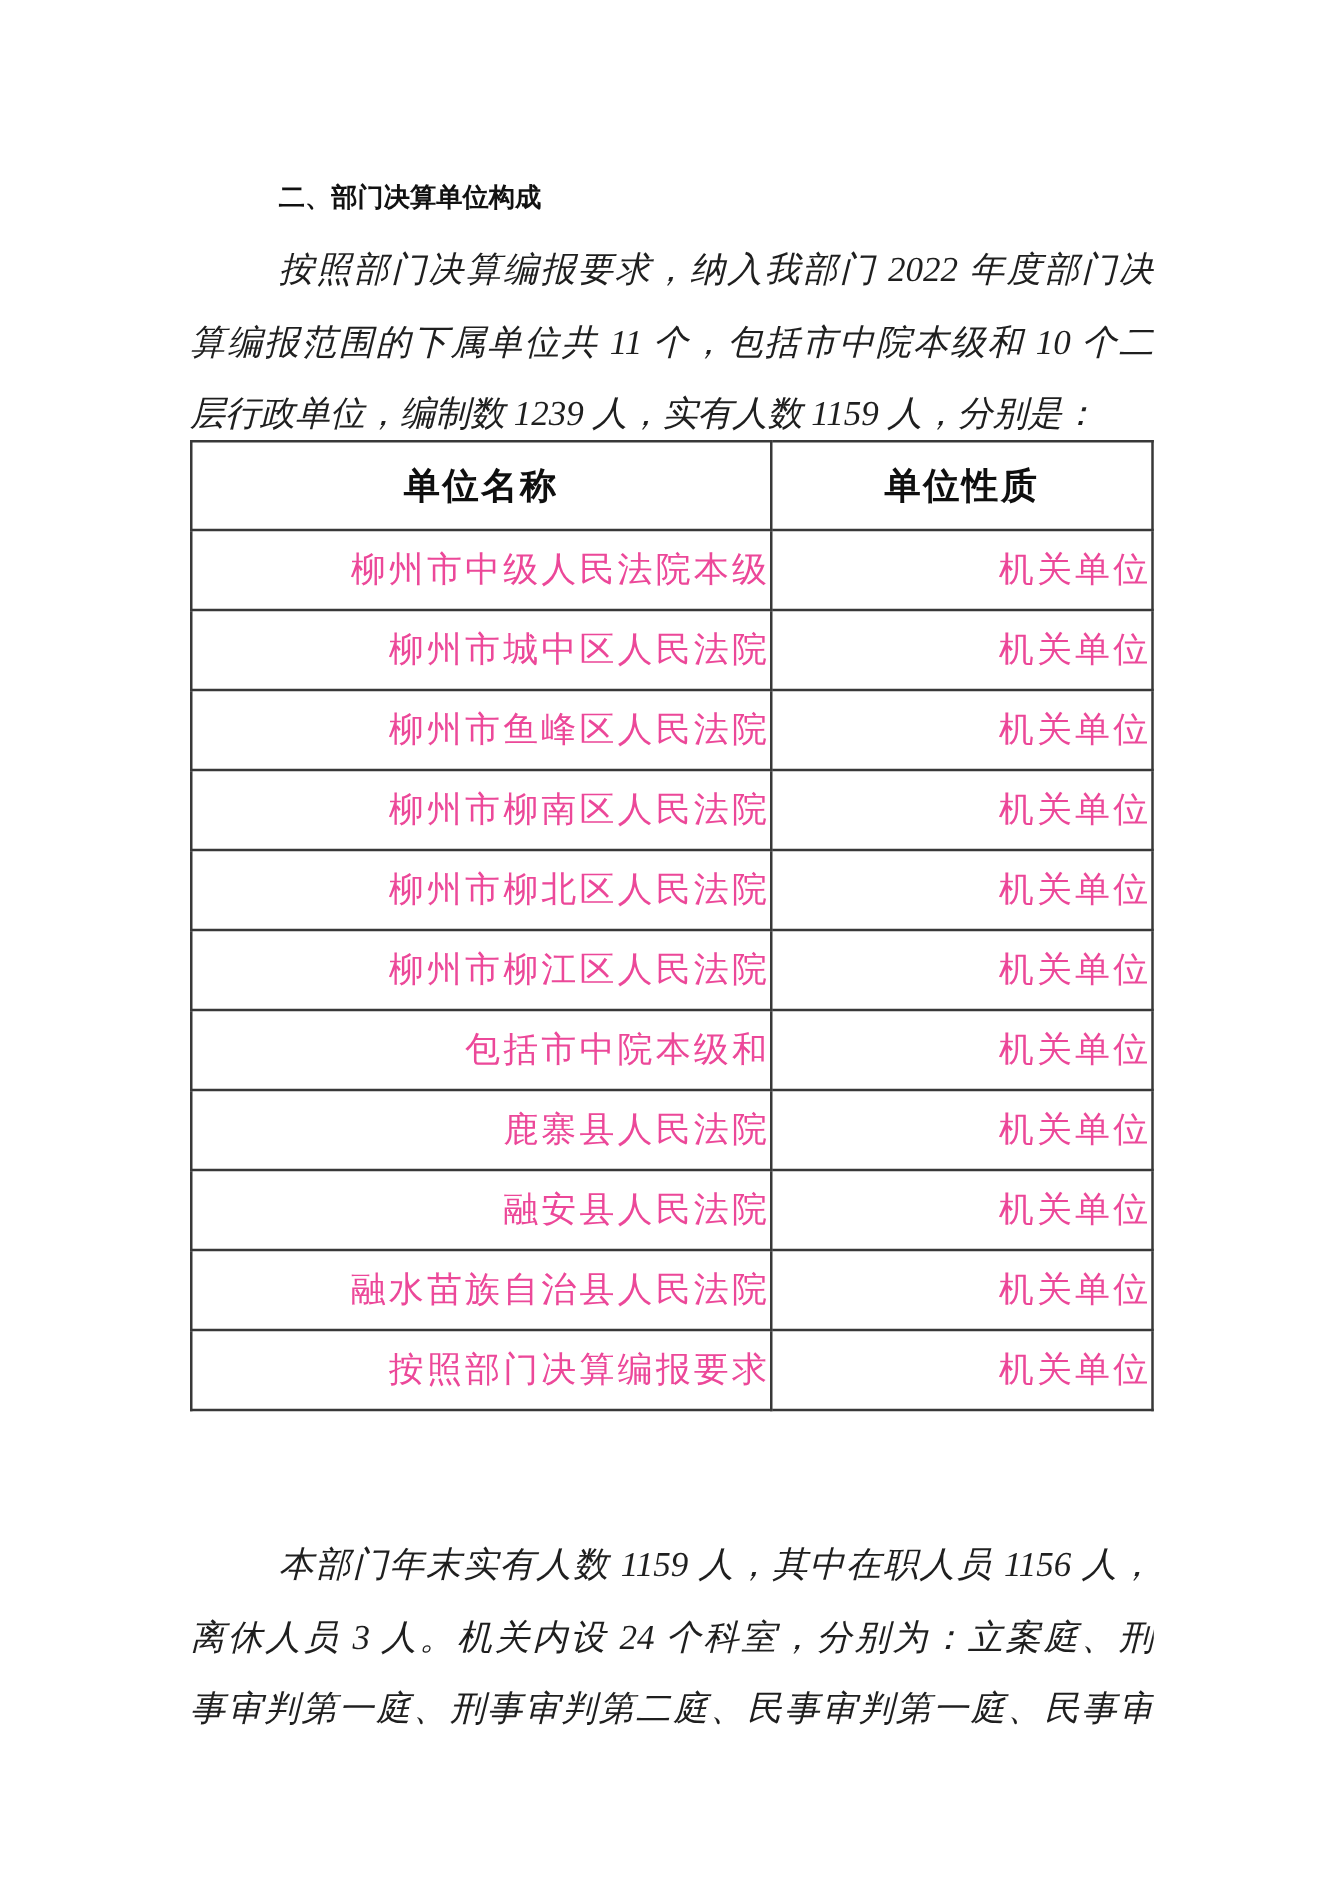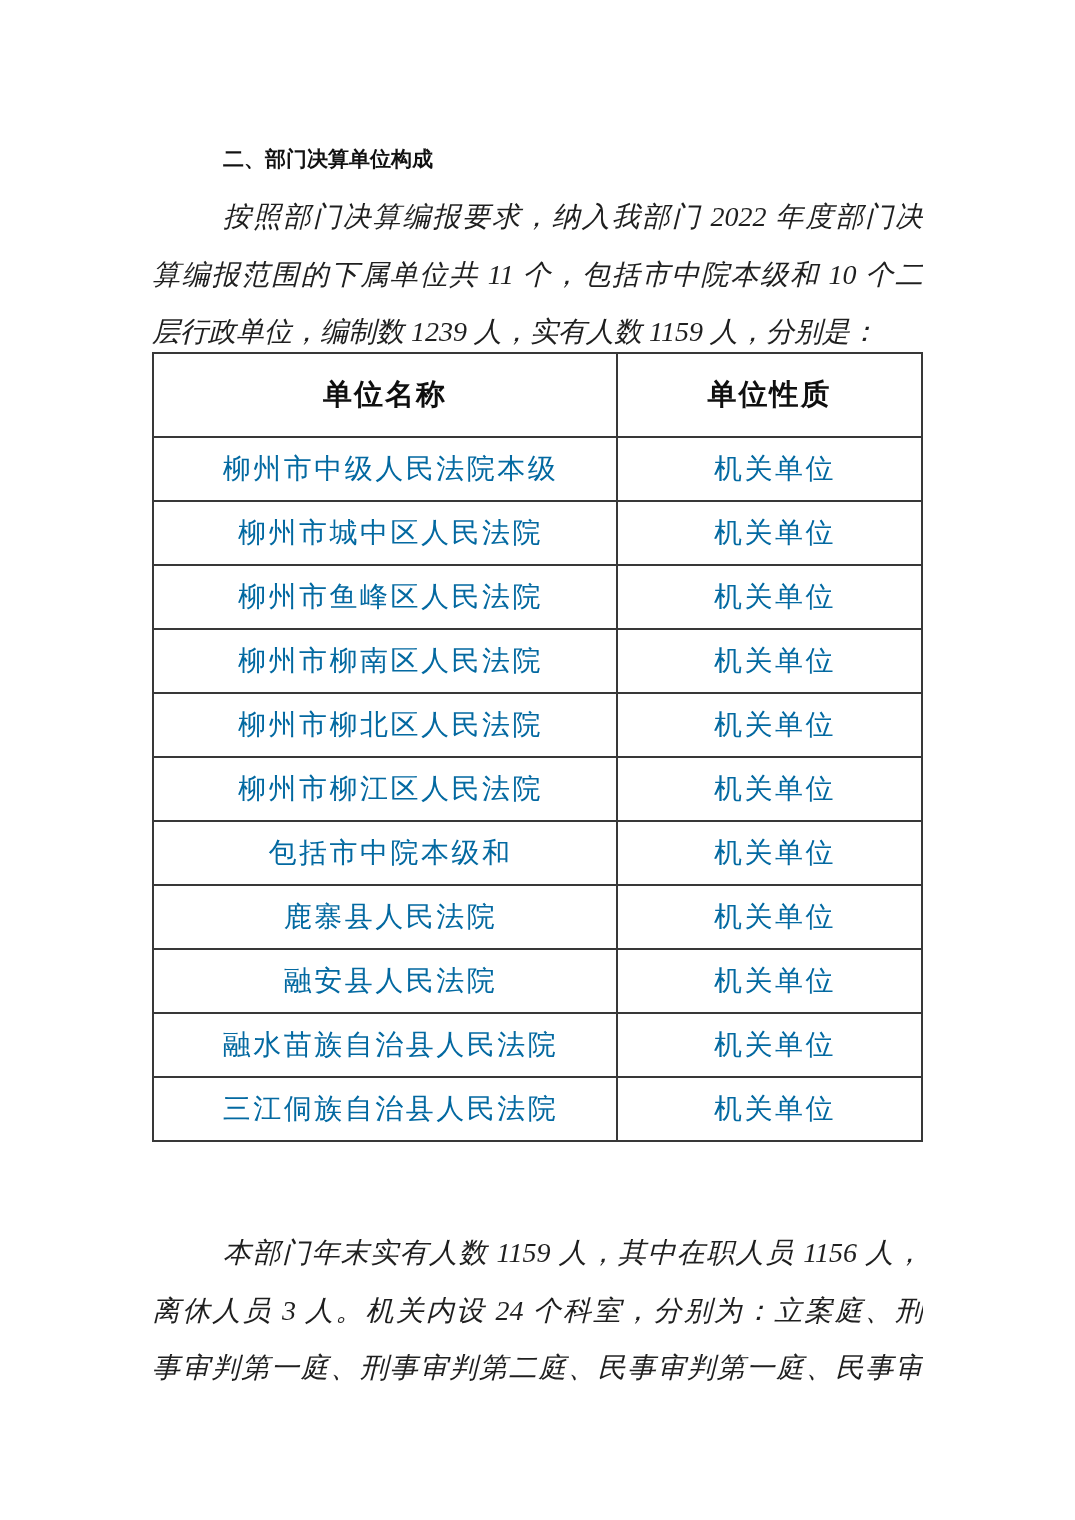--- a/index.html
+++ b/index.html
@@ -58,38 +58,38 @@
     width: 771px;
     border-collapse: collapse;
     table-layout: fixed;
   }
   .units-table th,
   .units-table td {
     border: 2px solid #383838;
     box-sizing: border-box;
   }
   .units-table th {
-    height: 84px;
+    height: 71px;
     font-family: "Liberation Sans", "DejaVu Sans", sans-serif;
     font-weight: 700;
     font-size: 29px;
     letter-spacing: 2px;
     text-align: center;
     vertical-align: middle;
     color: #0f0f0f;
     padding: 0;
   }
   .units-table td {
     height: 64px;
     font-size: 28px;
     letter-spacing: 2.5px;
     vertical-align: middle;
-    text-align: center;
+    text-align: right;
     padding: 0 0 0 11px;
-    color: #0369a1;
+    color: #ec4899;
     white-space: nowrap;
     overflow: hidden;
   }
   .col-name { width: 464px; }
 </style>
 </head>
 <body>
 
 <div class="page">
 
@@ -147,21 +147,21 @@
       </tr>
       <tr>
         <td>融安县人民法院</td>
         <td>机关单位</td>
       </tr>
       <tr>
         <td>融水苗族自治县人民法院</td>
         <td>机关单位</td>
       </tr>
       <tr>
-        <td>三江侗族自治县人民法院</td>
+        <td>按照部门决算编报要求</td>
         <td>机关单位</td>
       </tr>
     </tbody>
   </table>
 
   <div class="para para-closing">
     <div class="pline indent">本部门年末实有人数 1159 人，其中在职人员 1156 人，</div>
     <div class="pline">离休人员 3 人。机关内设 24 个科室，分别为：立案庭、刑</div>
     <div class="pline">事审判第一庭、刑事审判第二庭、民事审判第一庭、民事审</div>
   </div>

